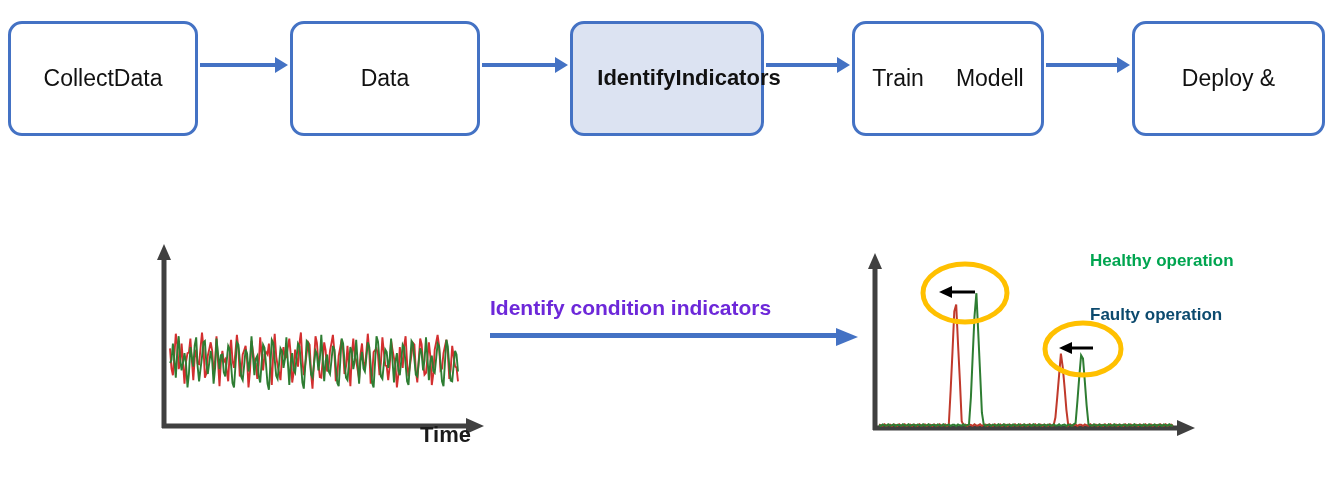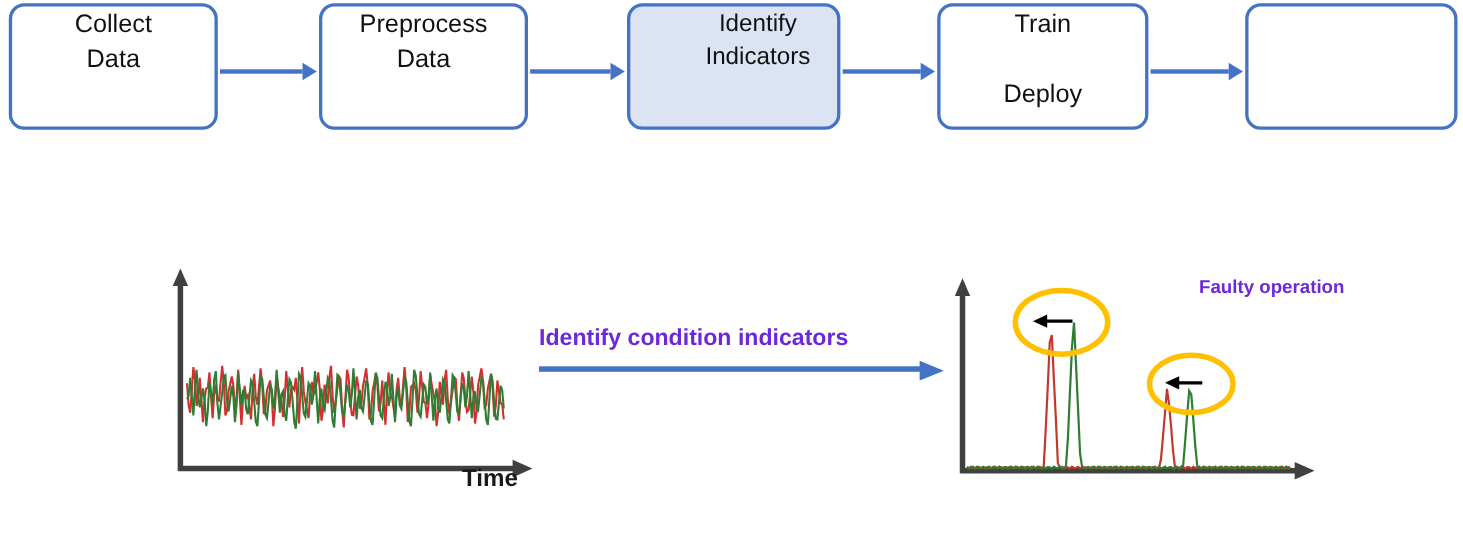--- a/index.html
+++ b/index.html
@@ -15,37 +15,38 @@
     position: relative;
     width: 1330px;
     height: 489px;
     background: #ffffff;
     overflow: hidden;
   }
 
   
   .flow-box {
     position: absolute;
-    top: 3px;
+    top: 21px;
     height: 115px;
     box-sizing: border-box;
     border: 3px solid #4472C4;
     border-radius: 14px;
     background: #ffffff;
     display: flex;
-    flex-direction: column;
+    flex-direction: row;
     align-items: center;
+    justify-content: center;
     line-height: 1.38;
     font-size: 23px;
     color: #111111;
     text-align: center;
   }
   .flow-box.highlight {
     background: #DCE3F2;
-    font-weight: normal;
+    font-weight: bold;
     font-size: 22px;
     padding-left: 44px;
   }
   .flow-box .bl { display: block; white-space: nowrap; }
 
   
   .connector {
     position: absolute;
     top: 57px;
     height: 16px;
@@ -132,35 +133,35 @@
 <div id="canvas">
 
   <div id="flow-row">
 
     <div class="flow-box" style="left:8px; width:190px;">
       <span class="bl">Collect</span>
       <span class="bl">Data</span>
     </div>
 
     <div class="flow-box" style="left:290px; width:190px;">
-      <span class="bl">Preprocess</span>
       <span class="bl">Data</span>
     </div>
 
     <div class="flow-box highlight" style="left:570px; width:194px;">
       <span class="bl">Identify</span>
       <span class="bl">Indicators</span>
     </div>
 
     <div class="flow-box" style="left:852px; width:192px;gap:32px;">
       <span class="bl">Train</span>
-      <span class="bl">Deploy</span>
+      <span class="bl">Modell</span>
     </div>
 
     <div class="flow-box" style="left:1132px; width:193px;">
+      <span class="bl">Deploy &amp;</span>
     </div>
 
     <div class="connector" style="left:200px; width:88px;">
       <div class="shaft" style="width:75px;"></div>
         <div class="head" style="left:75px;"></div>
     </div>
     <div class="connector" style="left:482px; width:86px;">
       <div class="shaft" style="width:73px;"></div>
         <div class="head" style="left:73px;"></div>
     </div>
@@ -219,16 +220,17 @@
 
       <g>
         <ellipse cx="228" cy="104" rx="38" ry="26" fill="none" stroke="#FFC000" stroke-width="5"></ellipse>
         <line x1="238" y1="103" x2="214" y2="103" stroke="#000000" stroke-width="3"></line>
         <polygon points="204,103 217,97 217,109" fill="#000000"></polygon>
       </g>
     </svg>
   </div>
 
   <div id="legend">
-    <div style="color:#6d28d9;">Faulty operation</div>
+    <div style="color:#00A550;">Healthy operation</div>
+    <div style="color:#0c4a6e;margin-top:32px;">Faulty operation</div>
   </div>
 
 </div>
 
 </body></html>

